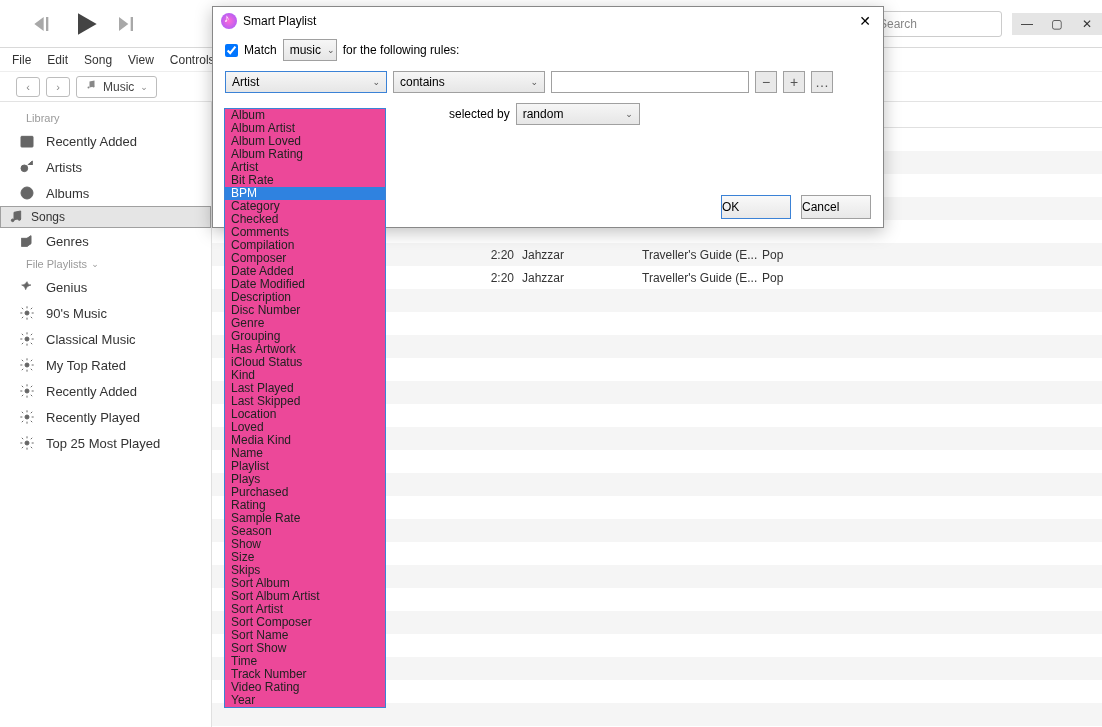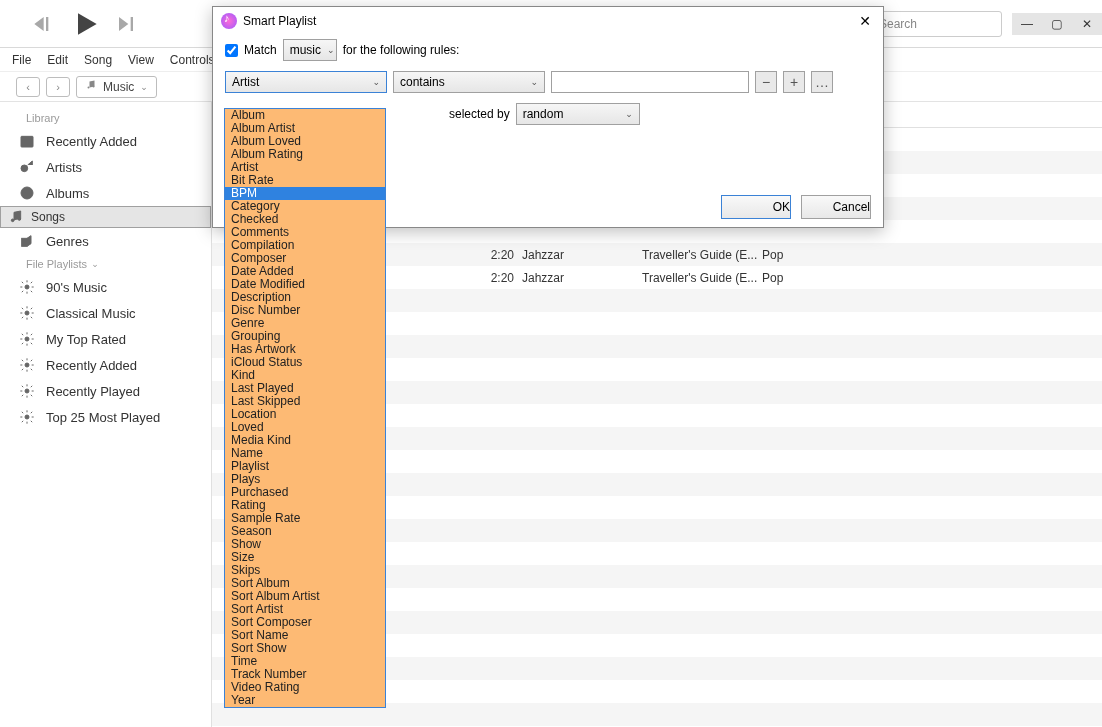--- a/index.html
+++ b/index.html
@@ -53,25 +53,25 @@
 .modal-title .spacer { flex: 1; }
 .close-x { width: 20px; height: 20px; display: flex; align-items: center; justify-content: center; font-size: 14px; }
 .modal-body { padding: 4px 12px; }
 .row { display: flex; align-items: center; gap: 6px; margin-bottom: 10px; }
 .cb { width: 13px; height: 13px; }
 .sel { border: 1px solid #a0a0a0; background: linear-gradient(#f6f6f6,#e6e6e6); height: 22px; display: flex; align-items: center; padding: 0 6px; gap: 6px; font-size: 12px; }
 .sel .arrow { font-size: 9px; color: #555; }
 .txt { border: 1px solid #a0a0a0; height: 22px; background: #fff; }
 .sq-btn { width: 22px; height: 22px; border: 1px solid #a0a0a0; background: #e9e9e9; display: flex; align-items: center; justify-content: center; font-size: 14px; color: #555; }
 .modal-footer { position: absolute; bottom: 8px; right: 12px; display: flex; gap: 10px; }
-.dlg-btn { min-width: 70px; height: 24px; border: 1px solid #a0a0a0; background: linear-gradient(#f9f9f9,#e8e8e8); display: flex; align-items: center; justify-content: flex-end; font-size: 12px; }
+.dlg-btn { min-width: 70px; height: 24px; border: 1px solid #a0a0a0; background: linear-gradient(#f9f9f9,#e8e8e8); display: flex; align-items: center; justify-content: flex-start; font-size: 12px; }
 .dlg-btn.ok { border: 1.5px solid #3b82d6; }
 
 
-.dropdown { position: absolute; left: 224px; top: 108px; width: 162px; border: 1px solid #3b82d6; background: #fdba74; z-index: 40; font-size: 12px; }
+.dropdown { position: absolute; left: 224px; top: 108px; width: 162px; border: 1px solid #3b82d6; background: #ec4899; z-index: 40; font-size: 12px; }
 .dd-list { max-height: 606px; }
 .dd-item { padding: 0 6px; height: 13px; line-height: 13px; color: #222; white-space: nowrap; }
 .dd-item.hl { background: #2f82e0; color: #fff; }
 
 .itunes-icon { display:inline-block; width:16px; height:16px; border-radius:50%; background: radial-gradient(circle at 50% 50%, #ff6bd6, #9b59ff); position:relative; }
 .itunes-icon::after { content:"♪"; position:absolute; left:3px; top:-1px; font-size:11px; color:#fff; }
 </style>
 </head>
 <body>
 
@@ -173,20 +173,28 @@
             </svg>
           </span>
           <span>Genres</span>
         </div>
       </div>
     <div class="side-h playlists-h">
       <span>File Playlists</span>
       <span style="font-size:9px;color:#9a9a9a">⌄</span>
     </div>
     <div id="side-playlists">
+        <div class="side-item">
+          <span class="side-icon">
+            <svg viewBox="0 0 24 24" fill="#666">
+              <path d="M12 4c-3 4-5 5-8 5 3 1 5 3 6 7 1-4 4-6 8-7-4 0-5-2-6-5z"></path>
+            </svg>
+          </span>
+          <span>Genius</span>
+        </div>
         <div class="side-item">
           <span class="side-icon">
             <svg viewBox="0 0 24 24" fill="none" stroke="#666" stroke-width="1.5">
               <circle cx="12" cy="12" r="3"></circle>
               <path d="M12 2v3M12 19v3M4.2 4.2l2.1 2.1M17.7 17.7l2.1 2.1M2 12h3M19 12h3M4.2 19.8l2.1-2.1M17.7 6.3l2.1-2.1"></path>
             </svg>
           </span>
           <span>90's Music</span>
         </div>
         <div class="side-item">

